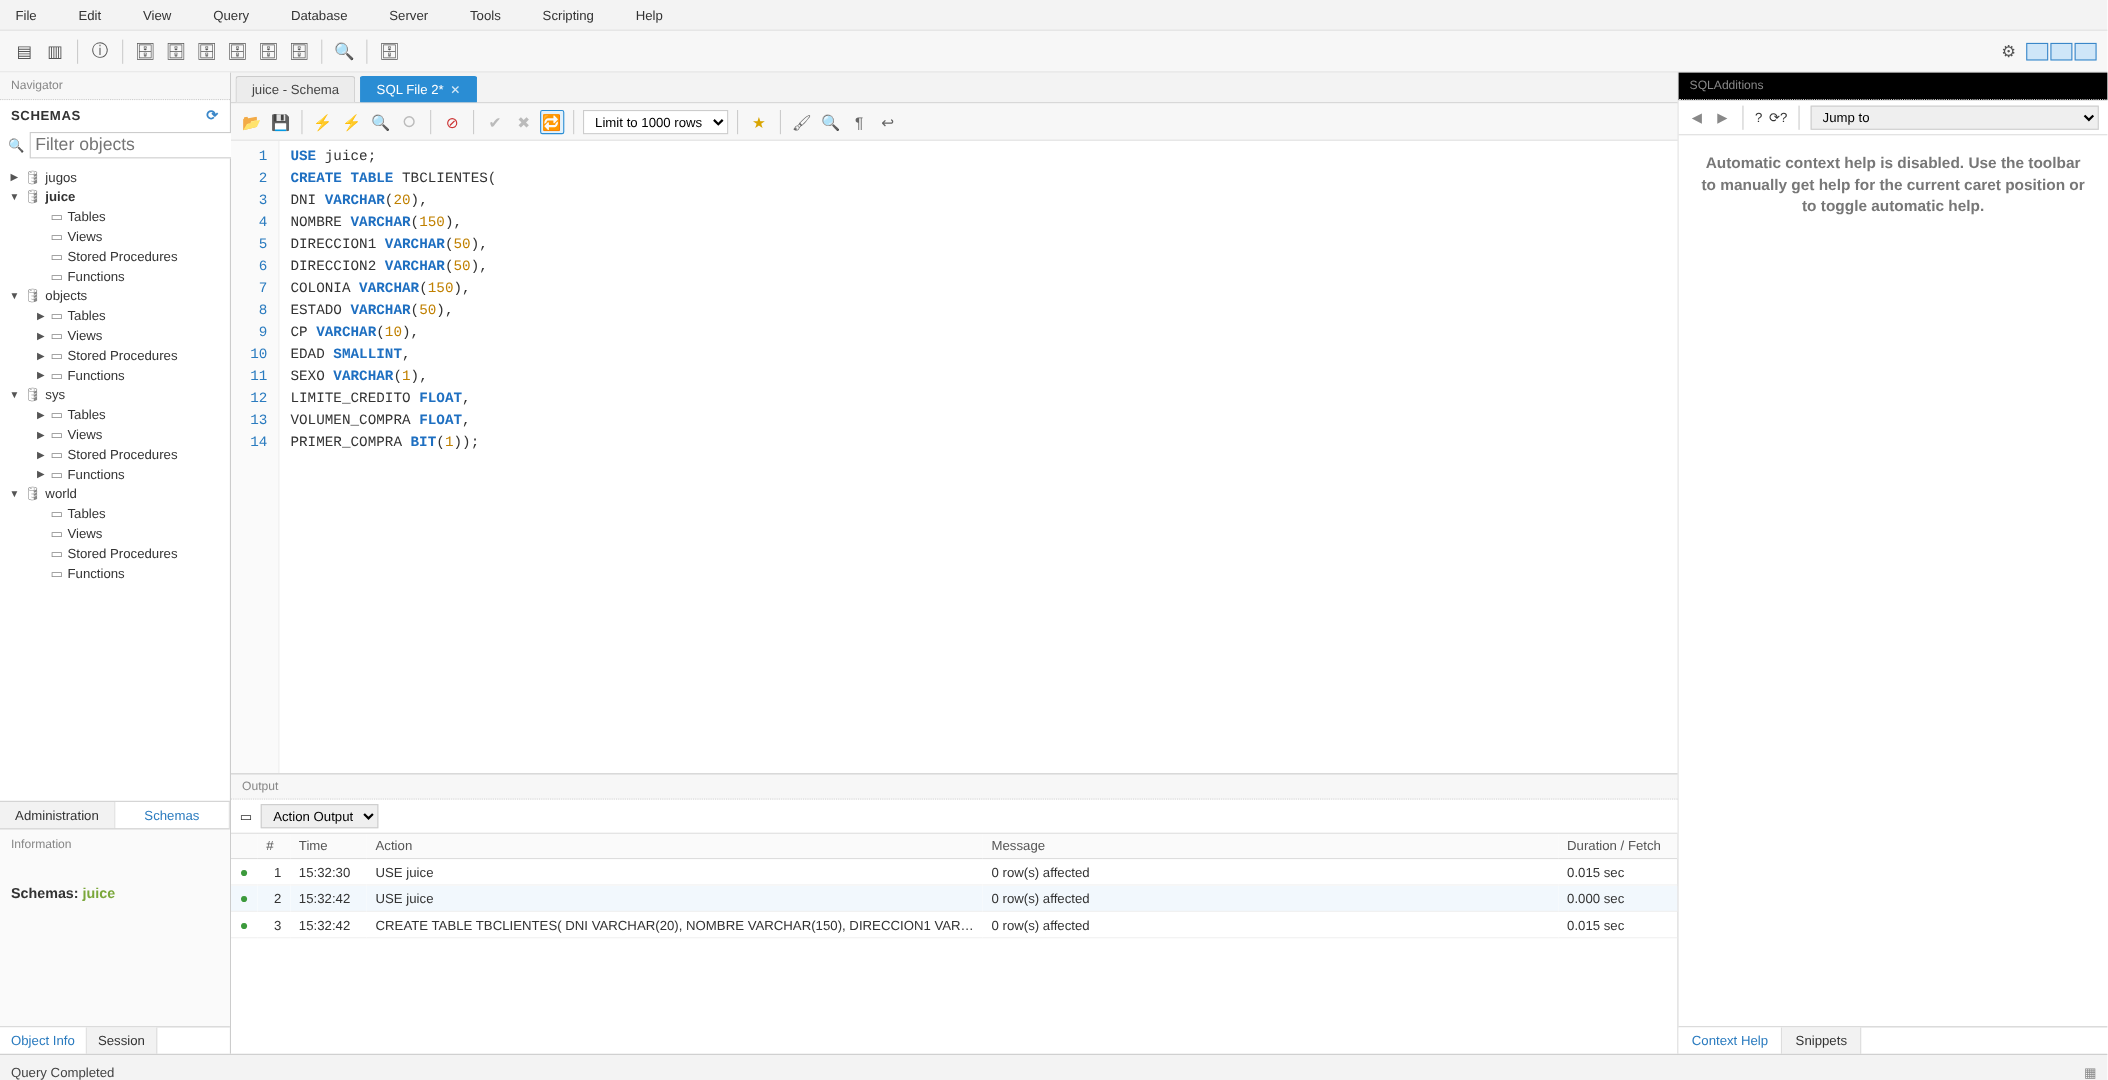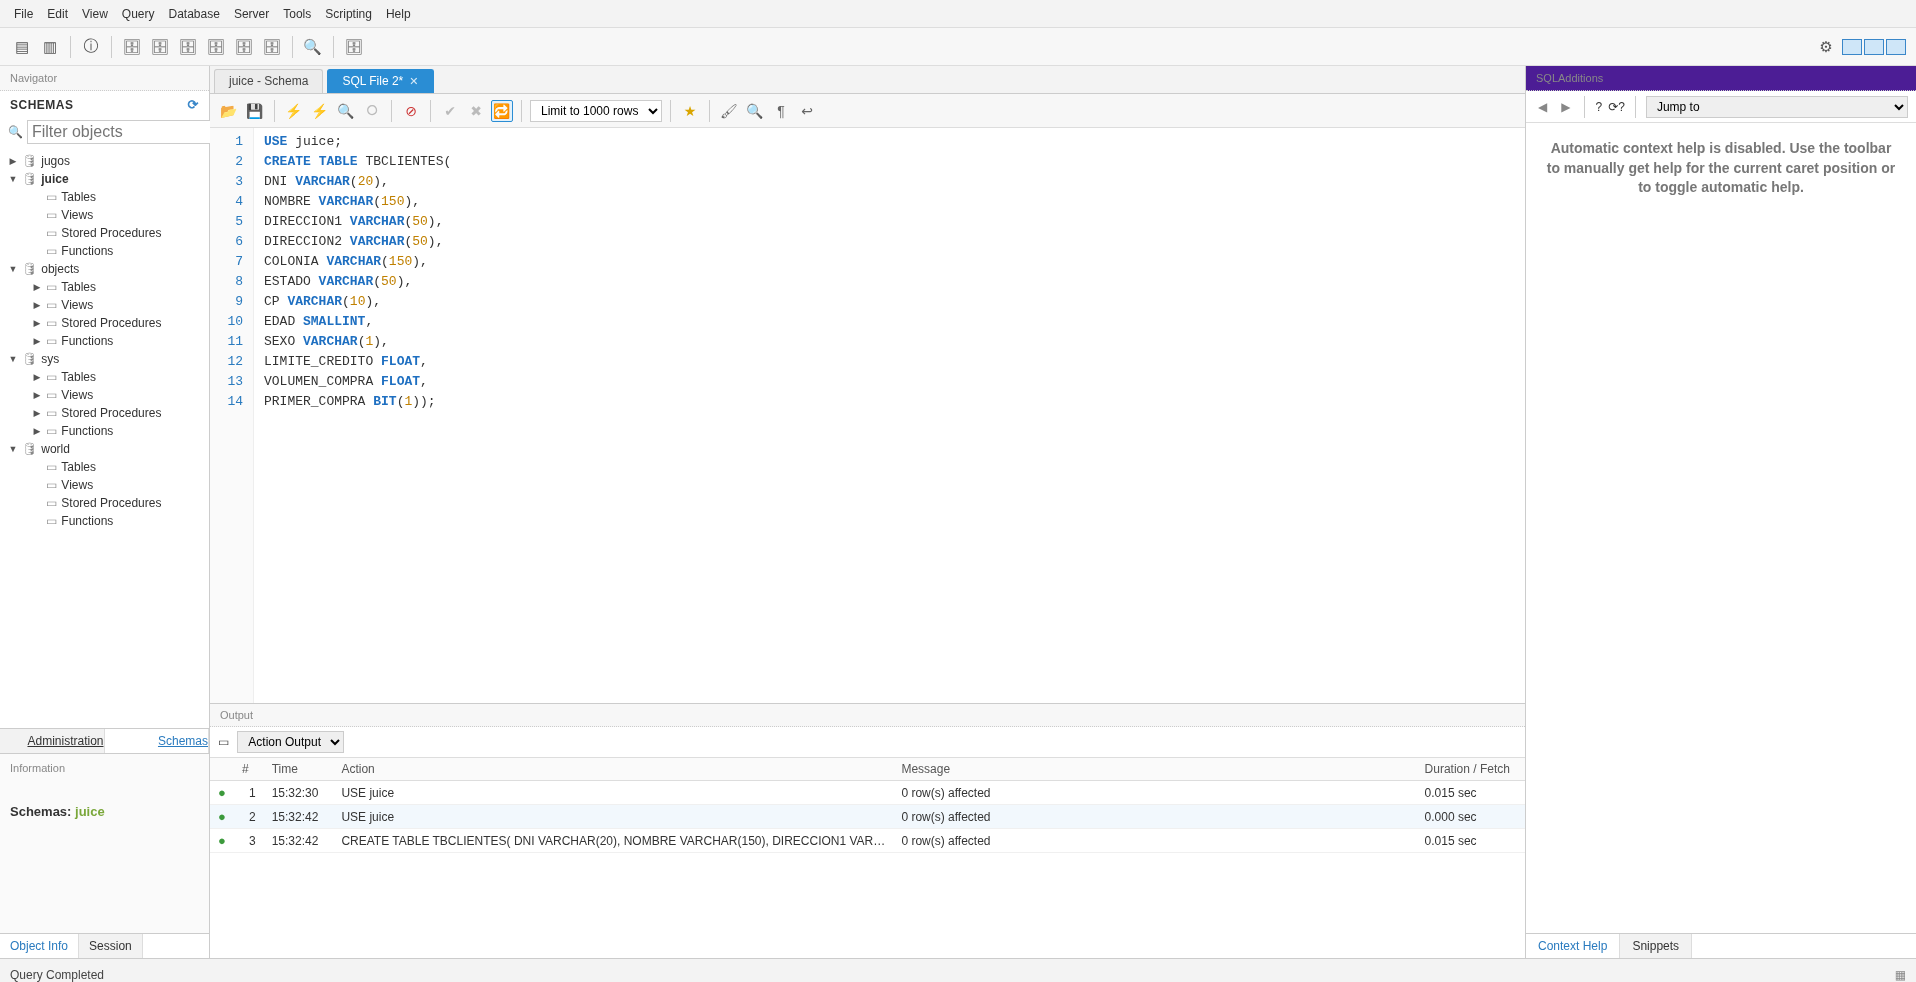--- a/index.html
+++ b/index.html
@@ -1,20 +1,20 @@
 <!DOCTYPE html>
 <html><head>
 <meta charset="utf-8">
 <style>
 * { box-sizing: border-box; margin: 0; padding: 0; }
 body { font-family: "Segoe UI", Tahoma, sans-serif; font-size: 12px; color: #333; background: #fff; overflow: hidden; }
 .app { display: flex; flex-direction: column; height: 982px; width: 1916px; }
 
 
-.menubar { display: flex; align-items: center; gap: 14px; padding: 4px 14px; background: #f3f3f3; border-bottom: 1px solid #ddd; height: 28px; }
+.menubar { display: flex; align-items: center; gap: 38px; padding: 4px 14px; background: #f3f3f3; border-bottom: 1px solid #ddd; height: 28px; }
 .menubar span { cursor: default; }
 
 
 .maintoolbar { display: flex; align-items: center; gap: 4px; padding: 4px 10px; background: #f7f7f7; border-bottom: 1px solid #ddd; height: 38px; }
 .tbicon { width: 24px; height: 24px; display: inline-flex; align-items: center; justify-content: center; border: 1px solid transparent; border-radius: 2px; font-size: 15px; color: #555; }
 .sep { width: 1px; height: 22px; background: #ccc; margin: 0 4px; }
 .maintoolbar .spacer { flex: 1; }
 .panelbtns { display: flex; gap: 2px; }
 .panelbtn { width: 20px; height: 16px; border: 1px solid #3a87c9; background: #cfe6f8; }
 
@@ -30,21 +30,21 @@
 .filterbox input { flex: 1; border: 1px solid #ccc; padding: 2px 4px; font-size: 16px; }
 .tree { flex: 1; overflow: auto; padding: 2px 4px; }
 .tnode { display: flex; align-items: center; gap: 4px; padding: 1px 2px; font-size: 12px; line-height: 16px; white-space: nowrap; }
 .tind0 { padding-left: 4px; }
 .tind1 { padding-left: 28px; }
 .tarrow { width: 10px; color: #555; font-size: 9px; display: inline-block; text-align: center; }
 .tdb { color: #888; }
 .ttbl { color: #888; }
 .tbold { font-weight: bold; }
 .nav-bottomtabs { display: flex; border-top: 1px solid #ccc; }
-.nav-bottomtabs div { flex: 1; text-align: right; padding: 5px 0; font-size: 12px; border-right: 1px solid #ddd; background: #f2f2f2; cursor: default; text-decoration: underline; }
+.nav-bottomtabs div { flex: 1; text-align: center; padding: 5px 0; font-size: 12px; border-right: 1px solid #ddd; background: #f2f2f2; cursor: default; }
 .nav-bottomtabs .active { color: #2a7bbf; background: #fff; }
 .infosec { border-top: 1px solid #ccc; padding: 8px 10px; background: #fafafa; flex: 0 0 auto; height: 180px; }
 .infosec .lbl { color: #888; font-size: 11px; }
 .infosec .schemaline { margin-top: 30px; font-size: 13px; font-weight: bold; }
 .infosec .schemaline .val { color: #7aa73a; }
 .infosec-bottomtabs { display: flex; border-top: 1px solid #ccc; }
 .infosec-bottomtabs div { padding: 5px 10px; font-size: 12px; background: #f2f2f2; border-right: 1px solid #ddd; cursor: default; }
 .infosec-bottomtabs .active { color: #2a7bbf; background: #fff; }
 
 
@@ -83,21 +83,21 @@
 .statdot { color: #3c9a3c; font-size: 13px; }
 .col-status { width: 24px; }
 .col-num { width: 30px; text-align: right; }
 .col-time { width: 70px; }
 .col-action { width: 560px; max-width: 560px; }
 .col-msg { width: 540px; }
 .col-dur { width: 110px; }
 
 
 .right { width: 390px; display: flex; flex-direction: column; background: #fff; }
-.right-title { padding: 6px 10px; color: #888; font-size: 11px; background: #4c1d95; border-bottom: 1px dotted #ccc; }
+.right-title { padding: 6px 10px; color: #888; font-size: 11px; background: #000000; border-bottom: 1px dotted #ccc; }
 .right-toolbar { display: flex; align-items: center; gap: 6px; padding: 4px 8px; border-bottom: 1px solid #ddd; height: 32px; }
 .right-toolbar .nav-arrow { color: #888; font-size: 12px; padding: 0 4px; }
 .jumpsel { border: 1px solid #ccc; padding: 2px 6px; font-size: 12px; flex: 1; }
 .right-body { flex: 1; padding: 16px 18px; color: #777; font-size: 14px; text-align: center; line-height: 1.4; font-weight: 600; }
 .right-bottomtabs { display: flex; border-top: 1px solid #ccc; }
 .right-bottomtabs div { padding: 5px 12px; font-size: 12px; background: #f2f2f2; border-right: 1px solid #ddd; cursor: default; }
 .right-bottomtabs .active { color: #2a7bbf; background: #fff; }
 
 
 .statusbar { height: 24px; border-top: 1px solid #ccc; background: #f3f3f3; display: flex; align-items: flex-end; padding: 0 10px; font-size: 12px; color: #444; }

